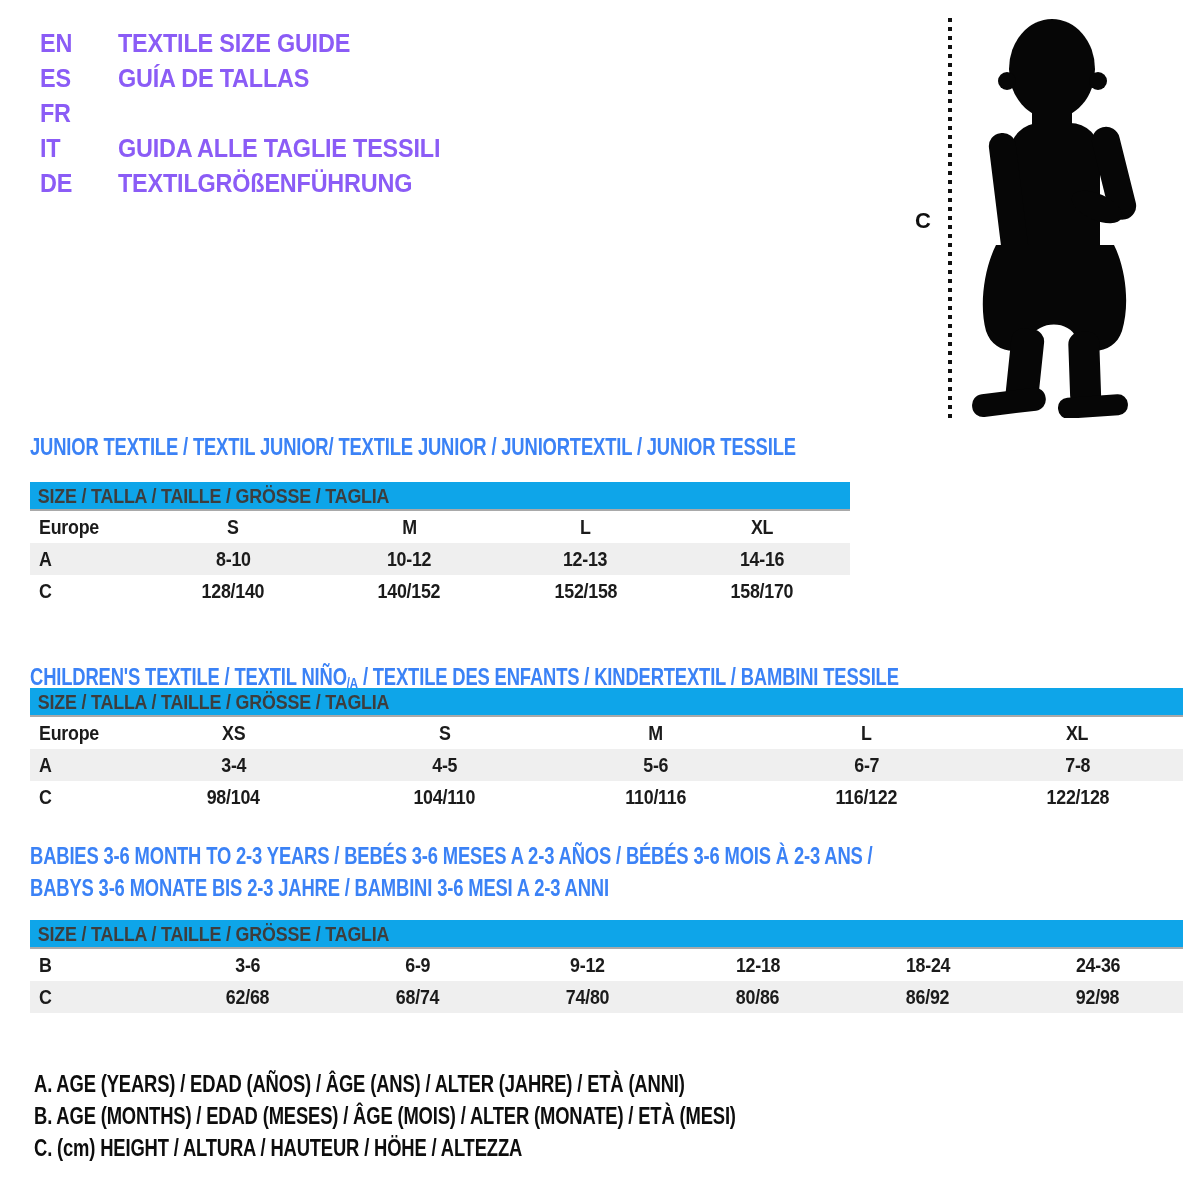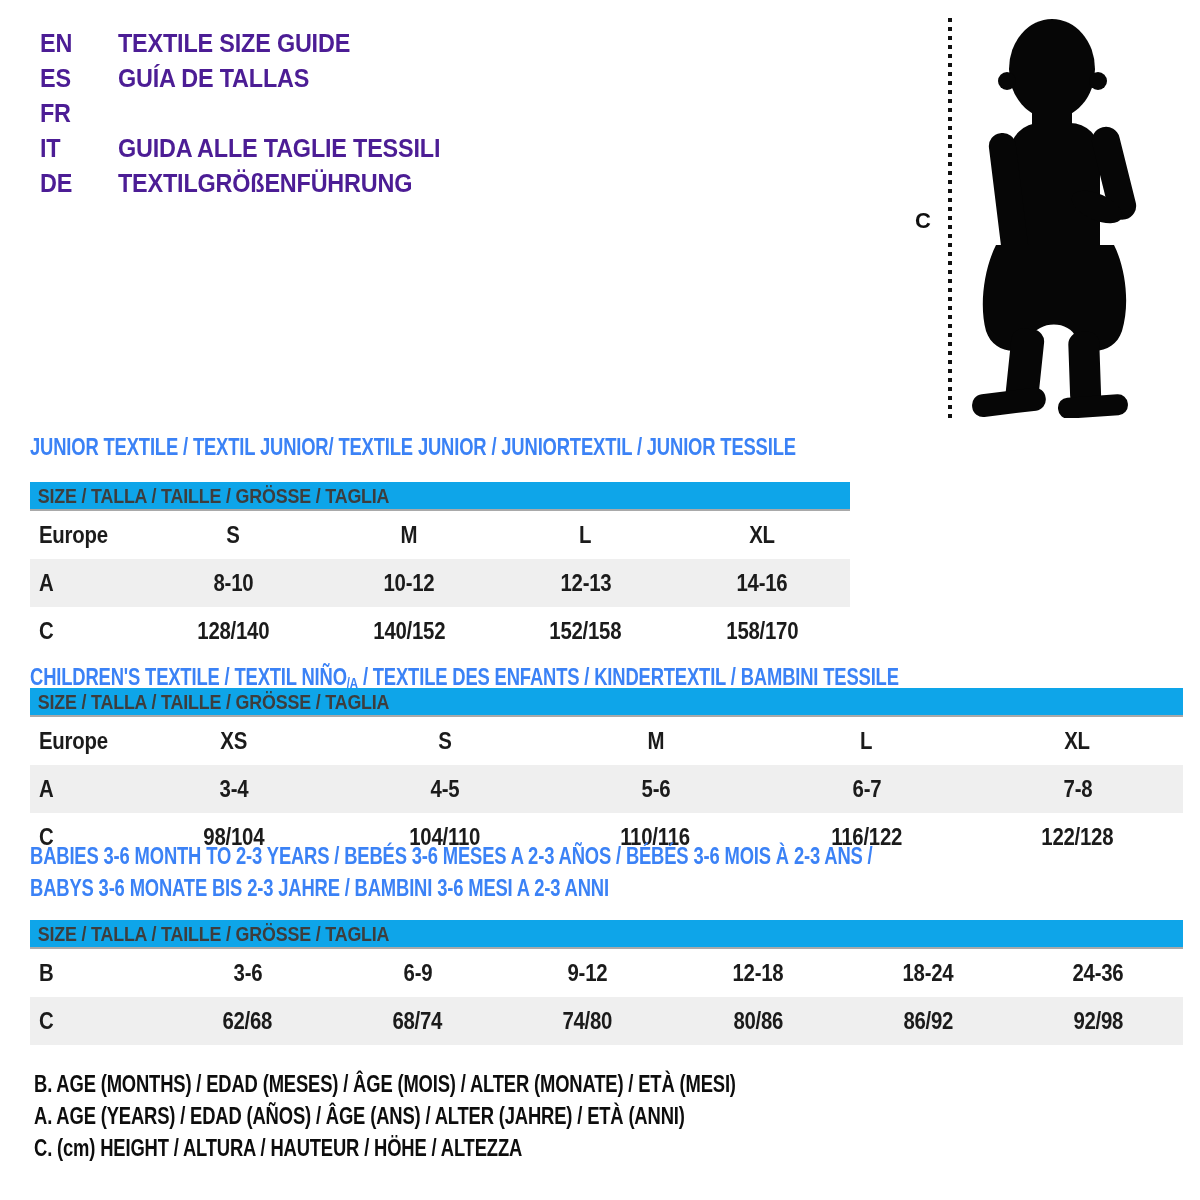--- a/index.html
+++ b/index.html
@@ -7,21 +7,21 @@
        font-family:"Liberation Sans","DejaVu Sans",sans-serif;color:#141414;}
 
   
   .cond{display:inline-block;transform:scaleX(0.80);transform-origin:0 50%;
         letter-spacing:-0.2px;white-space:nowrap;}
   .condc{display:inline-block;transform:scaleX(0.85);letter-spacing:-0.3px;white-space:nowrap;}
 
   
   .lang-list{position:absolute;left:40px;top:26px;}
   .lang-row{display:flex;height:35px;align-items:center;
-            font-size:26px;font-weight:700;color:#4c1d95;}
+            font-size:26px;font-weight:700;color:#8b5cf6;}
   .lang-code{width:78px;flex:0 0 78px;}
   .lang-row .cond{transform:scaleX(0.90);}
 
   
   .dash-line{position:absolute;left:948px;top:18px;width:4px;height:400px;
              background:repeating-linear-gradient(to bottom,#101010 0 4.5px,transparent 4.5px 9px);}
   .c-label{position:absolute;left:903px;top:208px;width:40px;text-align:center;
            font-size:22px;font-weight:700;color:#101010;}
   .silhouette{position:absolute;left:968px;top:16px;}
 
@@ -30,21 +30,21 @@
              color:#3b82f6;white-space:nowrap;line-height:26px;}
   .sec-title .sub{font-size:0.62em;vertical-align:-0.22em;}
 
   
   .sizebar{position:absolute;left:30px;height:27px;background:#0ea5e9;
            border-bottom:2px solid #a9a9a9;font-size:21px;font-weight:700;color:#3d3d3d;}
   .sizebar .cond{line-height:27px;padding-left:9px;transform-origin:0 50%;transform:scaleX(0.85);}
 
   
   table{position:absolute;left:30px;border-collapse:collapse;table-layout:fixed;}
-  td{height:48px;padding:0;text-align:center;font-size:24px;font-weight:700;
+  td{height:32px;padding:0;text-align:center;font-size:21px;font-weight:700;
      color:#1b1b1b;white-space:nowrap;overflow:hidden;}
   td.lbl{text-align:left;}
   td.lbl .condc{transform-origin:0 50%;margin-left:9px;}
   tr.alt{background:#efefef;}
 
   
   .legend{position:absolute;left:34px;top:1068px;}
   .legend-line{font-size:23px;font-weight:700;line-height:32px;color:#0d0d0d;white-space:nowrap;}
 </style>
 </head>
@@ -207,16 +207,16 @@
     <td><span class="condc">68/74</span></td>
     <td><span class="condc">74/80</span></td>
     <td><span class="condc">80/86</span></td>
     <td><span class="condc">86/92</span></td>
     <td><span class="condc">92/98</span></td>
   </tr>
 </tbody>
   </table>
 
 <div class="legend">
+  <div class="legend-line"><span class="cond">A. AGE (YEARS) / EDAD (AÑOS) / ÂGE (ANS) / ALTER (JAHRE) / ETÀ (ANNI)</span></div>
   <div class="legend-line"><span class="cond">B. AGE (MONTHS) / EDAD (MESES) / ÂGE (MOIS) / ALTER (MONATE) / ETÀ (MESI)</span></div>
-  <div class="legend-line"><span class="cond">A. AGE (YEARS) / EDAD (AÑOS) / ÂGE (ANS) / ALTER (JAHRE) / ETÀ (ANNI)</span></div>
   <div class="legend-line"><span class="cond">C. (cm) HEIGHT / ALTURA / HAUTEUR / HÖHE / ALTEZZA</span></div>
 </div>
 
 </body></html>

